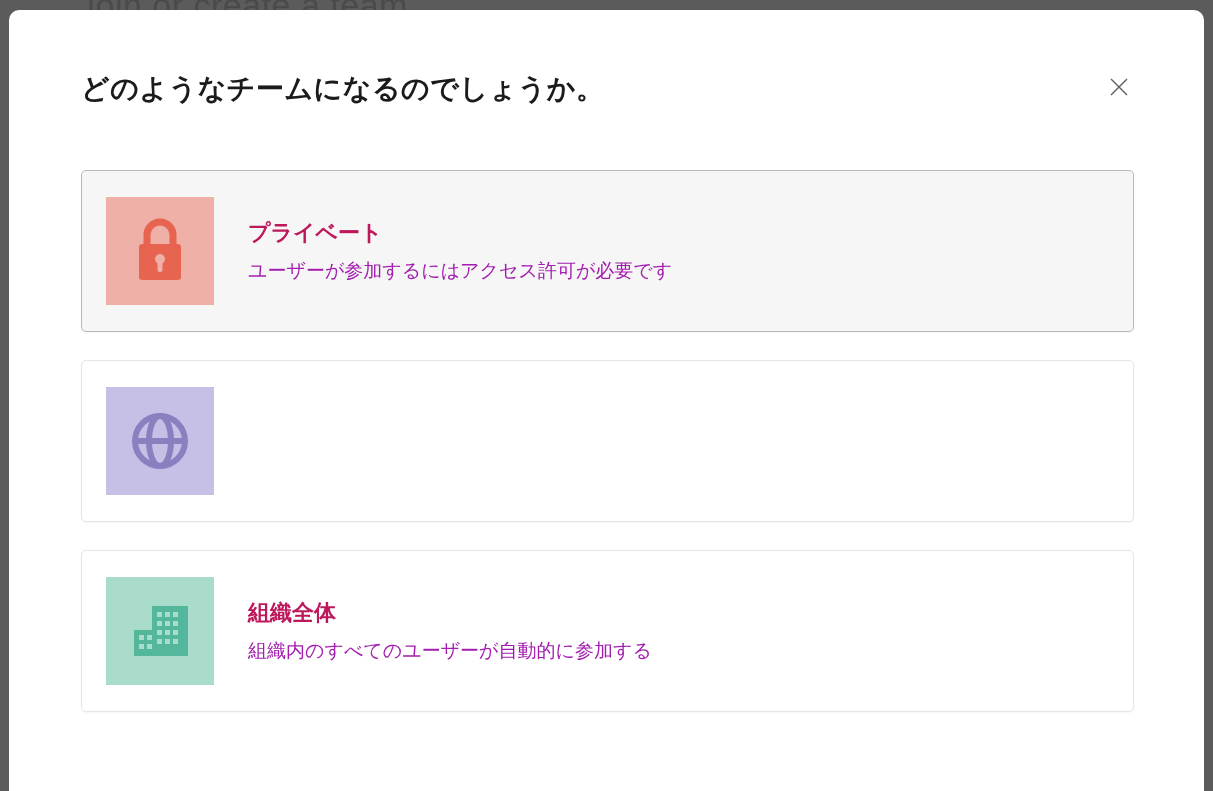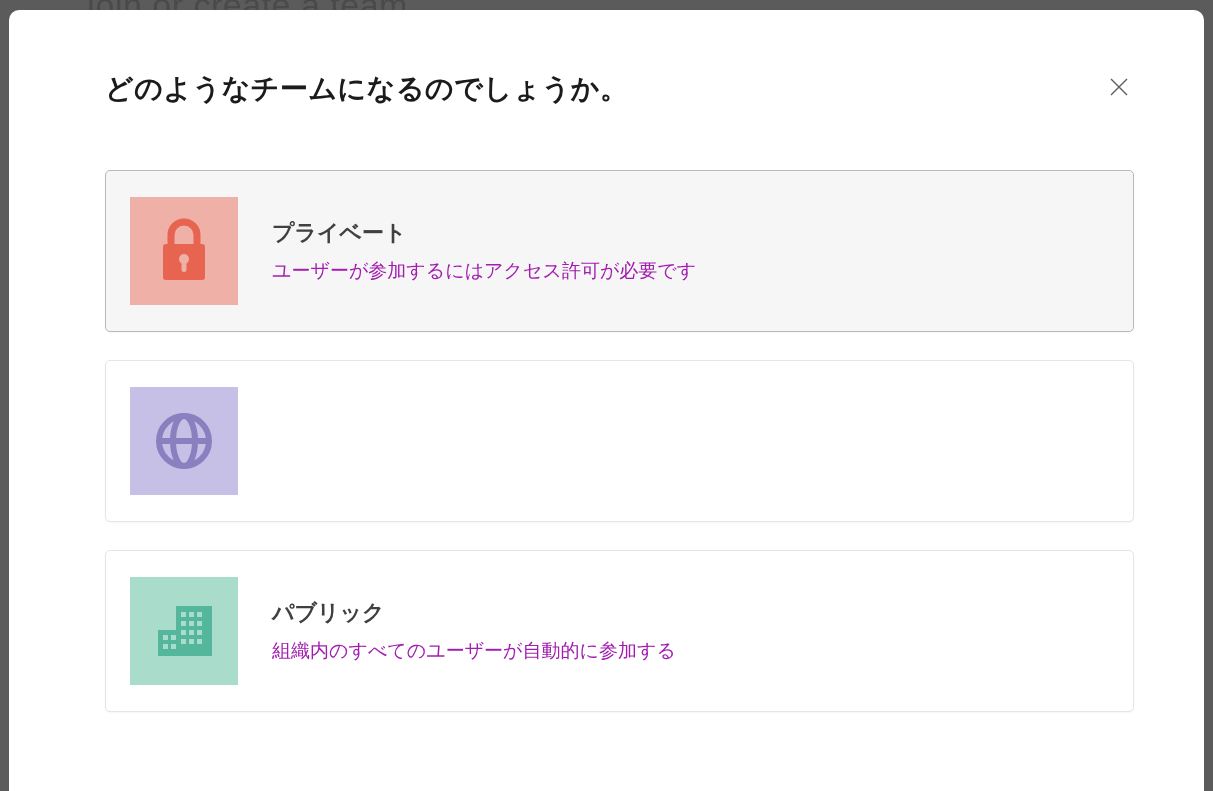--- a/index.html
+++ b/index.html
@@ -20,21 +20,21 @@
       letter-spacing: 0.5px;
     }
     .modal {
       position: absolute;
       top: 10px;
       left: 9px;
       right: 9px;
       bottom: 0;
       background: #ffffff;
       border-radius: 10px 10px 0 0;
-      padding: 60px 70px 40px 96px;
+      padding: 60px 70px 40px 72px;
     }
     .modal-header {
       display: flex;
       justify-content: space-between;
       align-items: flex-start;
       margin-bottom: 62px;
     }
     .modal-title {
       font-size: 28px;
       font-weight: 700;
@@ -74,21 +74,21 @@
       justify-content: center;
       margin-right: 34px;
     }
     .tile-private { background: #efb0a7; }
     .tile-public  { background: #c6bfe6; }
     .tile-org     { background: #aadccc; }
     .option-text { flex: 1; }
     .option-title {
       font-size: 22px;
       font-weight: 600;
-      color: #404040;
+      color: #be185d;
       margin-bottom: 10px;
     }
     .option-desc {
       font-size: 19px;
       color: #a21caf;
       font-weight: 400;
     }
   </style>
 </head>
 <body>
@@ -155,19 +155,19 @@
               <rect x="37" y="39" width="5" height="5"></rect>
               <rect x="45" y="39" width="5" height="5"></rect>
             <rect x="11" y="35" width="5" height="5"></rect>
               <rect x="19" y="35" width="5" height="5"></rect>
             <rect x="11" y="44" width="5" height="5"></rect>
               <rect x="19" y="44" width="5" height="5"></rect>
           </g>
         </svg>
       </div>
       <div class="option-text">
-        <div class="option-title">パブリック</div>
+        <div class="option-title">組織全体</div>
         <div class="option-desc">組織内のすべてのユーザーが自動的に参加する</div>
       </div>
     </div>
 
   </div>
 </div>
 
 </body></html>

